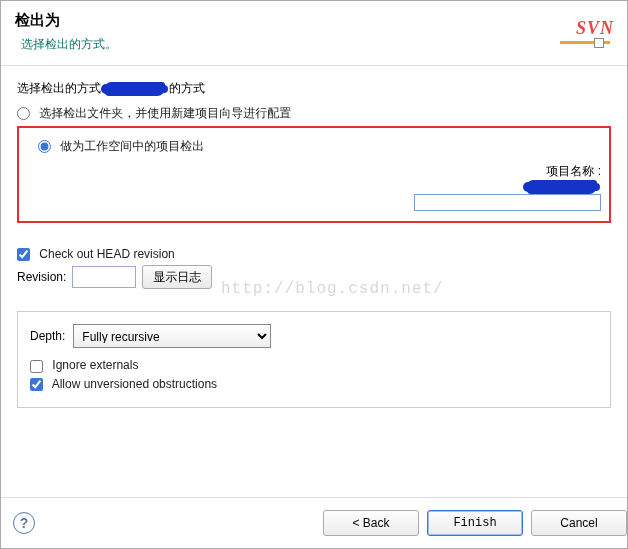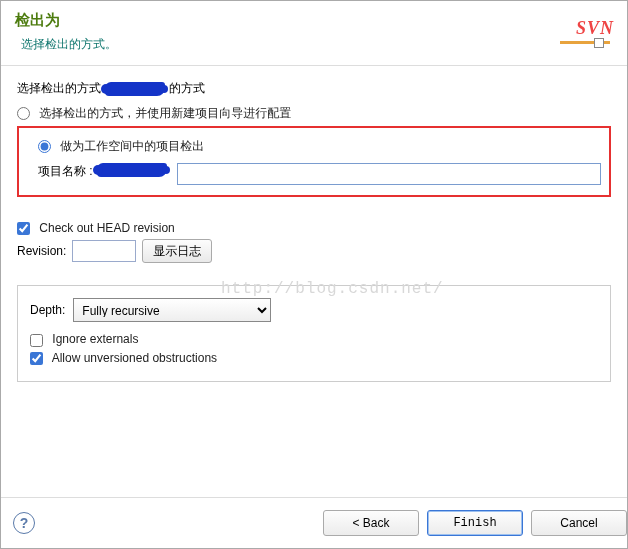--- a/index.html
+++ b/index.html
@@ -25,21 +25,21 @@
     padding: 10px 14px 12px 14px;
     border-bottom: 1px solid #ddd;
     display: flex;
     align-items: flex-start;
     justify-content: space-between;
   }
   .header-text h1 {
     font-size: 15px;
     font-weight: bold;
     margin: 0 0 6px 0;
-    color: #4d7c0f;
+    color: #000000;
   }
   .header-text p {
     font-size: 12px;
     margin: 0 0 0 6px;
     color: #0f766e;
   }
   .svn-logo {
     width: 56px;
     height: 40px;
     display: flex;
@@ -106,21 +106,22 @@
     accent-color: #3a76d6;
   }
   .red-box {
     border: 2px solid #e63030;
     padding: 6px 8px 10px 19px;
     margin: 2px 0 24px 0;
   }
   .proj-name-row {
     margin-top: 8px;
     display: flex;
-    align-items: flex-start;
+    align-items: flex-end;
+    flex-direction: column;
   }
   .proj-input {
     flex: 1;
     height: 22px;
     border: 1px solid #7a9ccf;
     margin-left: 6px;
     padding: 0 4px;
     background:#fff;
   }
   .scribble-sm {
@@ -225,21 +226,21 @@
 
     <div class="row folder-row">
       <span>选择检出的方式</span>
       <span class="scribble"></span>
       <span>的方式</span>
     </div>
 
     <div class="radio-row">
       <label>
         <input type="radio" name="mode" style="">
-        <span>选择检出的方式，并使用新建项目向导进行配置</span>
+        <span>选择检出文件夹，并使用新建项目向导进行配置</span>
       </label>
     </div>
 
     <div class="red-box">
       <div class="radio-row">
         <label>
           <input type="radio" name="mode" checked="" style="">
           <span>做为工作空间中的项目检出</span>
         </label>
       </div>

